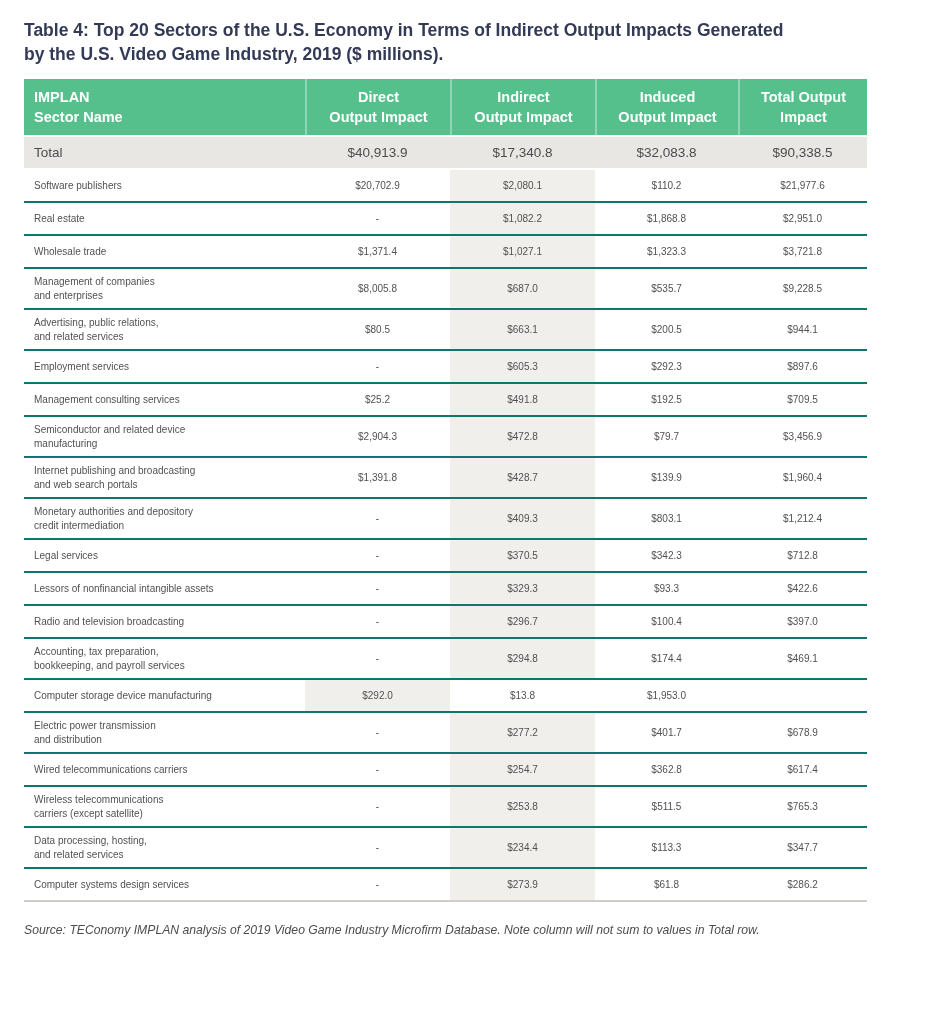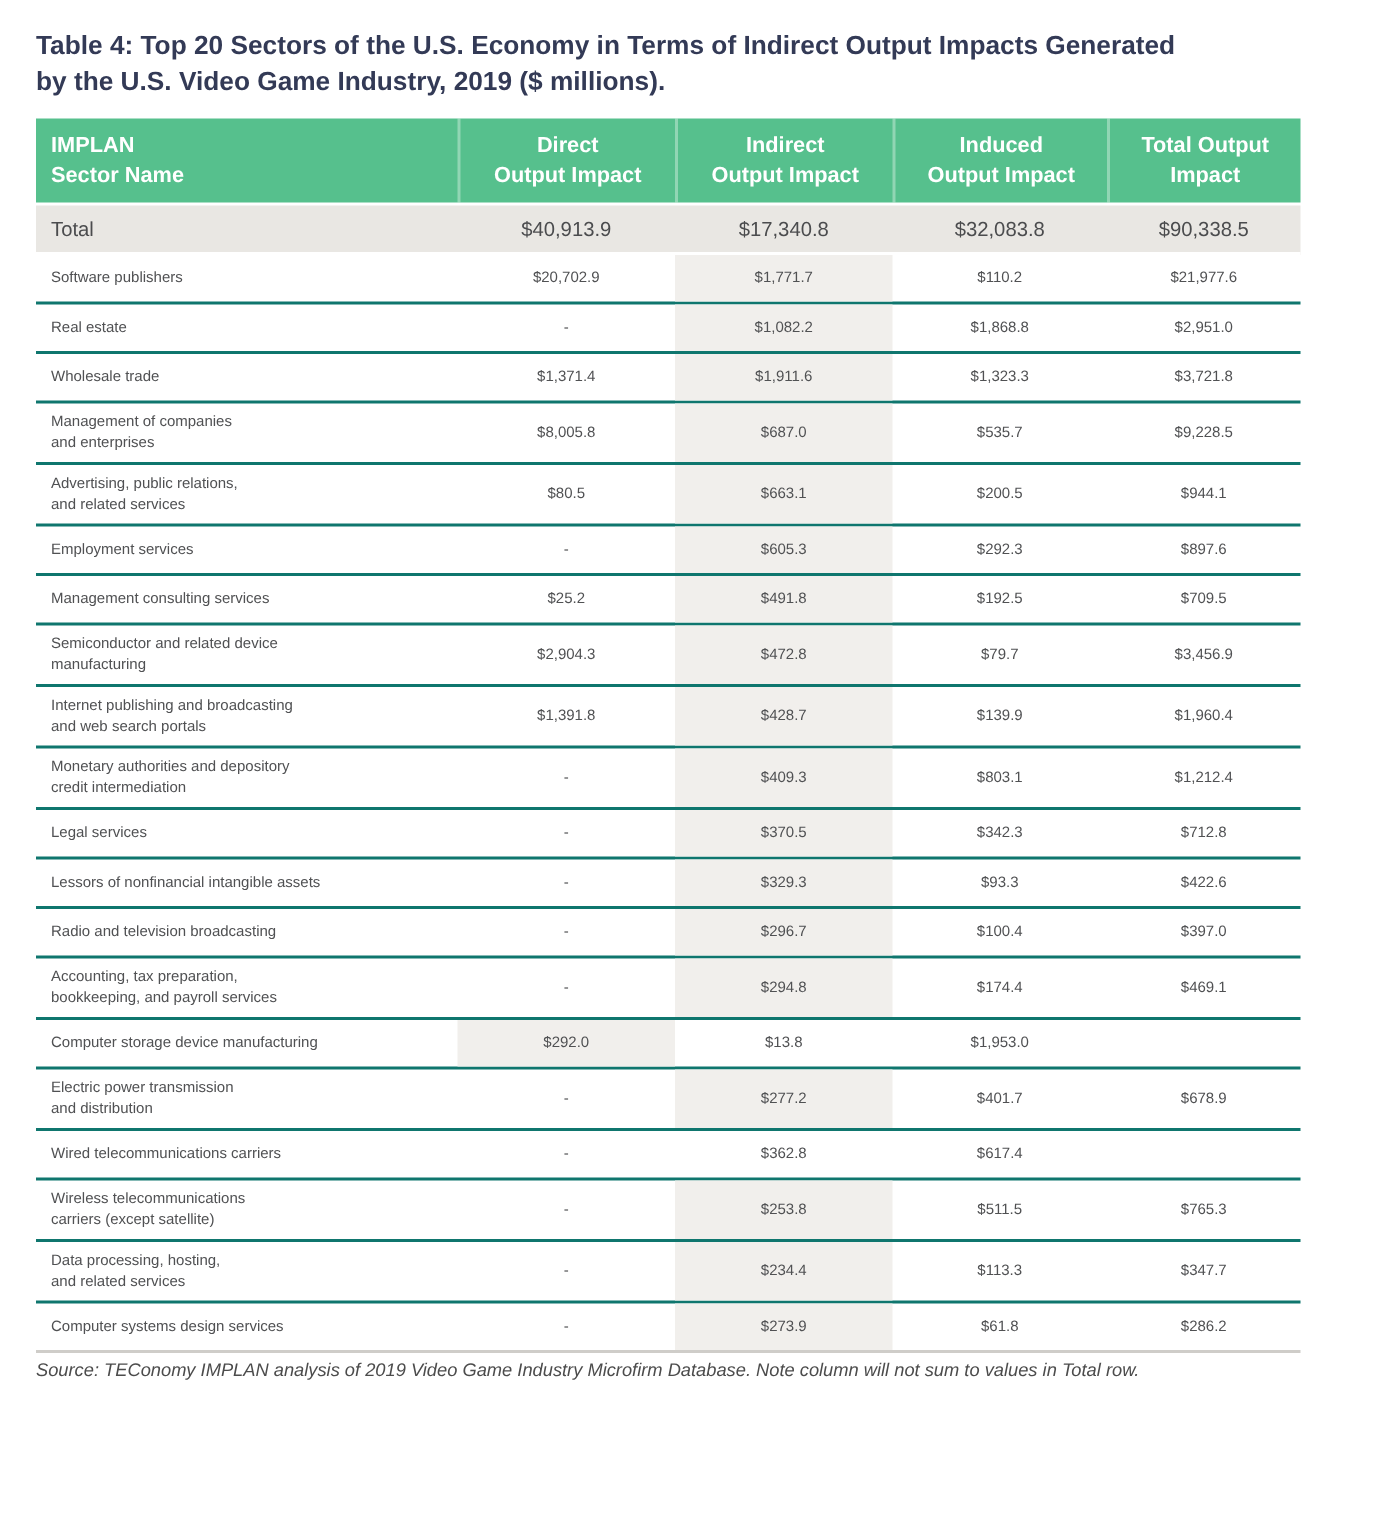--- a/index.html
+++ b/index.html
@@ -89,21 +89,21 @@
     min-height: 33px;
   }
   .total-row .cell.indirect { background: transparent; }
 
   #rows-container .trow:last-child { border-bottom-color: #cfcdc9; }
 
   .source-note {
     font-size: 12.2px;
     font-style: italic;
     color: #4c4c4c;
-    margin: 4px 0 0 0;
+    margin: 21px 0 0 0;
   }
 </style>
 </head>
 <body>
 
 <div class="page">
 
   <h1 class="table-title">
     <span>Table 4: Top 20 Sectors of the U.S. Economy in Terms of Indirect Output Impacts Generated</span>
     <span>by the U.S. Video Game Industry, 2019 ($ millions).</span>
@@ -129,37 +129,37 @@
       <div class="cell direct">$40,913.9</div>
       <div class="cell indirect">$17,340.8</div>
       <div class="cell induced">$32,083.8</div>
       <div class="cell total">$90,338.5</div>
     </div>
 
     <div id="rows-container">
       <div class="grid-row trow">
         <div class="cell sector">Software publishers</div>
         <div class="cell direct">$20,702.9</div>
-        <div class="cell indirect">$1,771.7</div>
+        <div class="cell indirect">$2,080.1</div>
         <div class="cell induced">$110.2</div>
         <div class="cell total">$21,977.6</div>
       </div>
 
       <div class="grid-row trow">
         <div class="cell sector">Real estate</div>
         <div class="cell direct">-</div>
         <div class="cell indirect">$1,082.2</div>
         <div class="cell induced">$1,868.8</div>
         <div class="cell total">$2,951.0</div>
       </div>
 
       <div class="grid-row trow">
         <div class="cell sector">Wholesale trade</div>
         <div class="cell direct">$1,371.4</div>
-        <div class="cell indirect">$1,911.6</div>
+        <div class="cell indirect">$1,027.1</div>
         <div class="cell induced">$1,323.3</div>
         <div class="cell total">$3,721.8</div>
       </div>
 
       <div class="grid-row trow">
         <div class="cell sector">Management of companies
 and enterprises</div>
         <div class="cell direct">$8,005.8</div>
         <div class="cell indirect">$687.0</div>
         <div class="cell induced">$535.7</div>
@@ -263,20 +263,21 @@
 and distribution</div>
         <div class="cell direct">-</div>
         <div class="cell indirect">$277.2</div>
         <div class="cell induced">$401.7</div>
         <div class="cell total">$678.9</div>
       </div>
 
       <div class="grid-row trow">
         <div class="cell sector">Wired telecommunications carriers</div>
         <div class="cell direct">-</div>
+        <div class="cell indirect">$254.7</div>
         <div class="cell induced">$362.8</div>
         <div class="cell total">$617.4</div>
       </div>
 
       <div class="grid-row trow">
         <div class="cell sector">Wireless telecommunications
 carriers (except satellite)</div>
         <div class="cell direct">-</div>
         <div class="cell indirect">$253.8</div>
         <div class="cell induced">$511.5</div>

